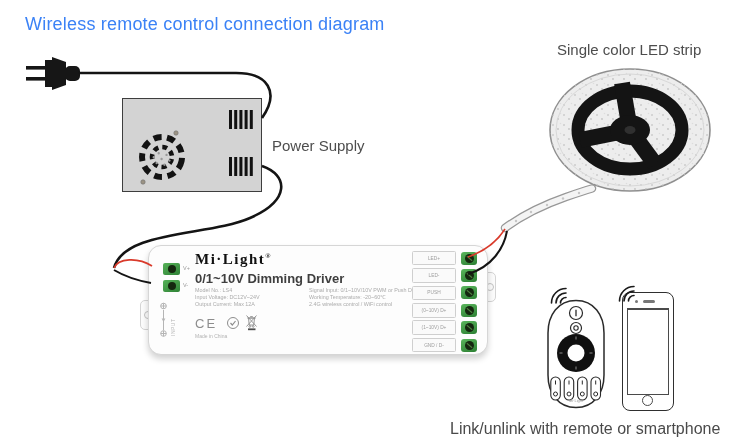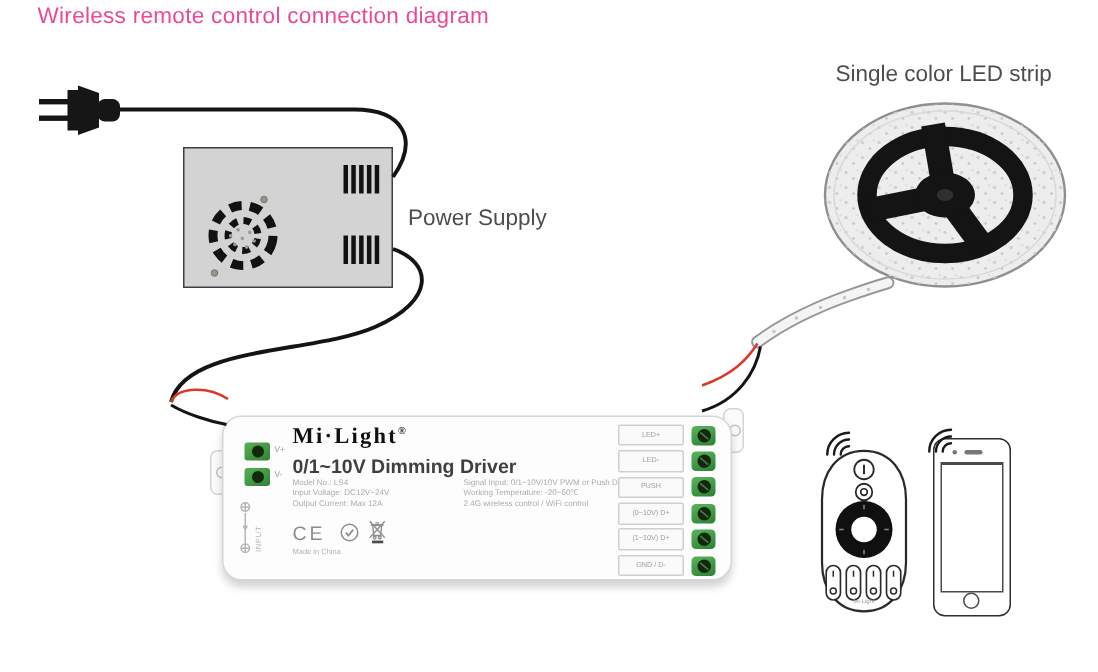--- a/index.html
+++ b/index.html
@@ -1,30 +1,30 @@
 <!DOCTYPE html>
 <html><head>
 <meta charset="utf-8">
 <style>
   html,body{margin:0;padding:0;background:#fff;}
   .canvas{position:relative;width:732px;height:448px;background:#ffffff;overflow:hidden;
           font-family:"Liberation Sans",sans-serif;}
   .abs{position:absolute;}
 
-  .title{left:25px;top:2px;font-size:15px;color:#ec4899;letter-spacing:.2px;}
+  .title{left:25px;top:14px;font-size:18px;color:#3b82f6;letter-spacing:.2px;}
   .side-label{font-size:15px;color:#4d4d4d;}
 
   
   .psu{left:122px;top:98px;width:140px;height:94px;background:#d3d3d3;border:1.5px solid #3e3e3e;box-sizing:border-box;}
 
   
   .ear{width:14px;height:30px;background:#fbfbfb;border:1px solid #d4d4d4;border-radius:5px;z-index:1;box-sizing:border-box;}
   .ear .hole{position:absolute;left:3px;top:10px;width:6px;height:6px;border:1px solid #c2c2c2;border-radius:50%;}
   .driver{left:148px;top:245px;width:340px;height:110px;background:#fdfdfd;border:1px solid #d6d6d6;
-          border-radius:13px;box-shadow:0 4px 6px rgba(0,0,0,.18);z-index:2;box-sizing:border-box;margin-top:32px;}
+          border-radius:13px;box-shadow:0 4px 6px rgba(0,0,0,.18);z-index:2;box-sizing:border-box;}
   .brand{left:46px;top:5px;font-family:"Liberation Serif",serif;font-weight:bold;font-size:15px;
          color:#101010;letter-spacing:1.5px;}
   .brand sup{font-size:7px;letter-spacing:0;}
   .product{left:46px;top:25px;font-size:13px;font-weight:bold;color:#3f3f3f;}
   .specs{top:41px;font-size:5.4px;line-height:7.2px;color:#ababab;}
   .vblock{left:14px;width:17px;height:12px;background:linear-gradient(150deg,#56b158,#2f8236);border-radius:2px;}
   .vblock i{display:block;width:8px;height:8px;margin:2px auto;border-radius:50%;background:#15270f;}
   .vlabel{left:34px;font-size:5.5px;color:#9a9a9a;}
   .cell{left:263px;width:44px;height:14.5px;border:0.8px solid #cfcfcf;border-radius:1.5px;background:#fafafa;
         display:flex;align-items:center;justify-content:center;font-size:4.8px;color:#9e9e9e;box-sizing:border-box;}
@@ -253,20 +253,21 @@
   </svg>
   <div class="abs remote-brand">Mi·Light</div>
 
   <div class="abs phone">
     <span class="cam"></span>
     <span class="spk"></span>
     <span class="screen"></span>
     <span class="home"></span>
   </div>
 
+  <div class="abs link-label">Link/unlink with remote or smartphone</div>
 
   <svg class="abs" style="left:0;top:0;z-index:3;pointer-events:none" width="732" height="448" viewBox="0 0 732 448">
 
     <path d="M505 228 C524 214 546 204 566 197 C576 193.5 585 190.5 592 188.5" fill="none" stroke="#979797" stroke-width="8.5" stroke-linecap="round"></path>
     <path d="M505 228 C524 214 546 204 566 197 C576 193.5 585 190.5 592 188.5" fill="none" stroke="#f4f4f4" stroke-width="6" stroke-linecap="round"></path>
     <g fill="#c6c6c6">
       <circle cx="516" cy="221" r="1.2"></circle>
         <circle cx="531" cy="212" r="1.2"></circle>
       <circle cx="547" cy="205" r="1.2"></circle>
         <circle cx="563" cy="198.5" r="1.2"></circle>

